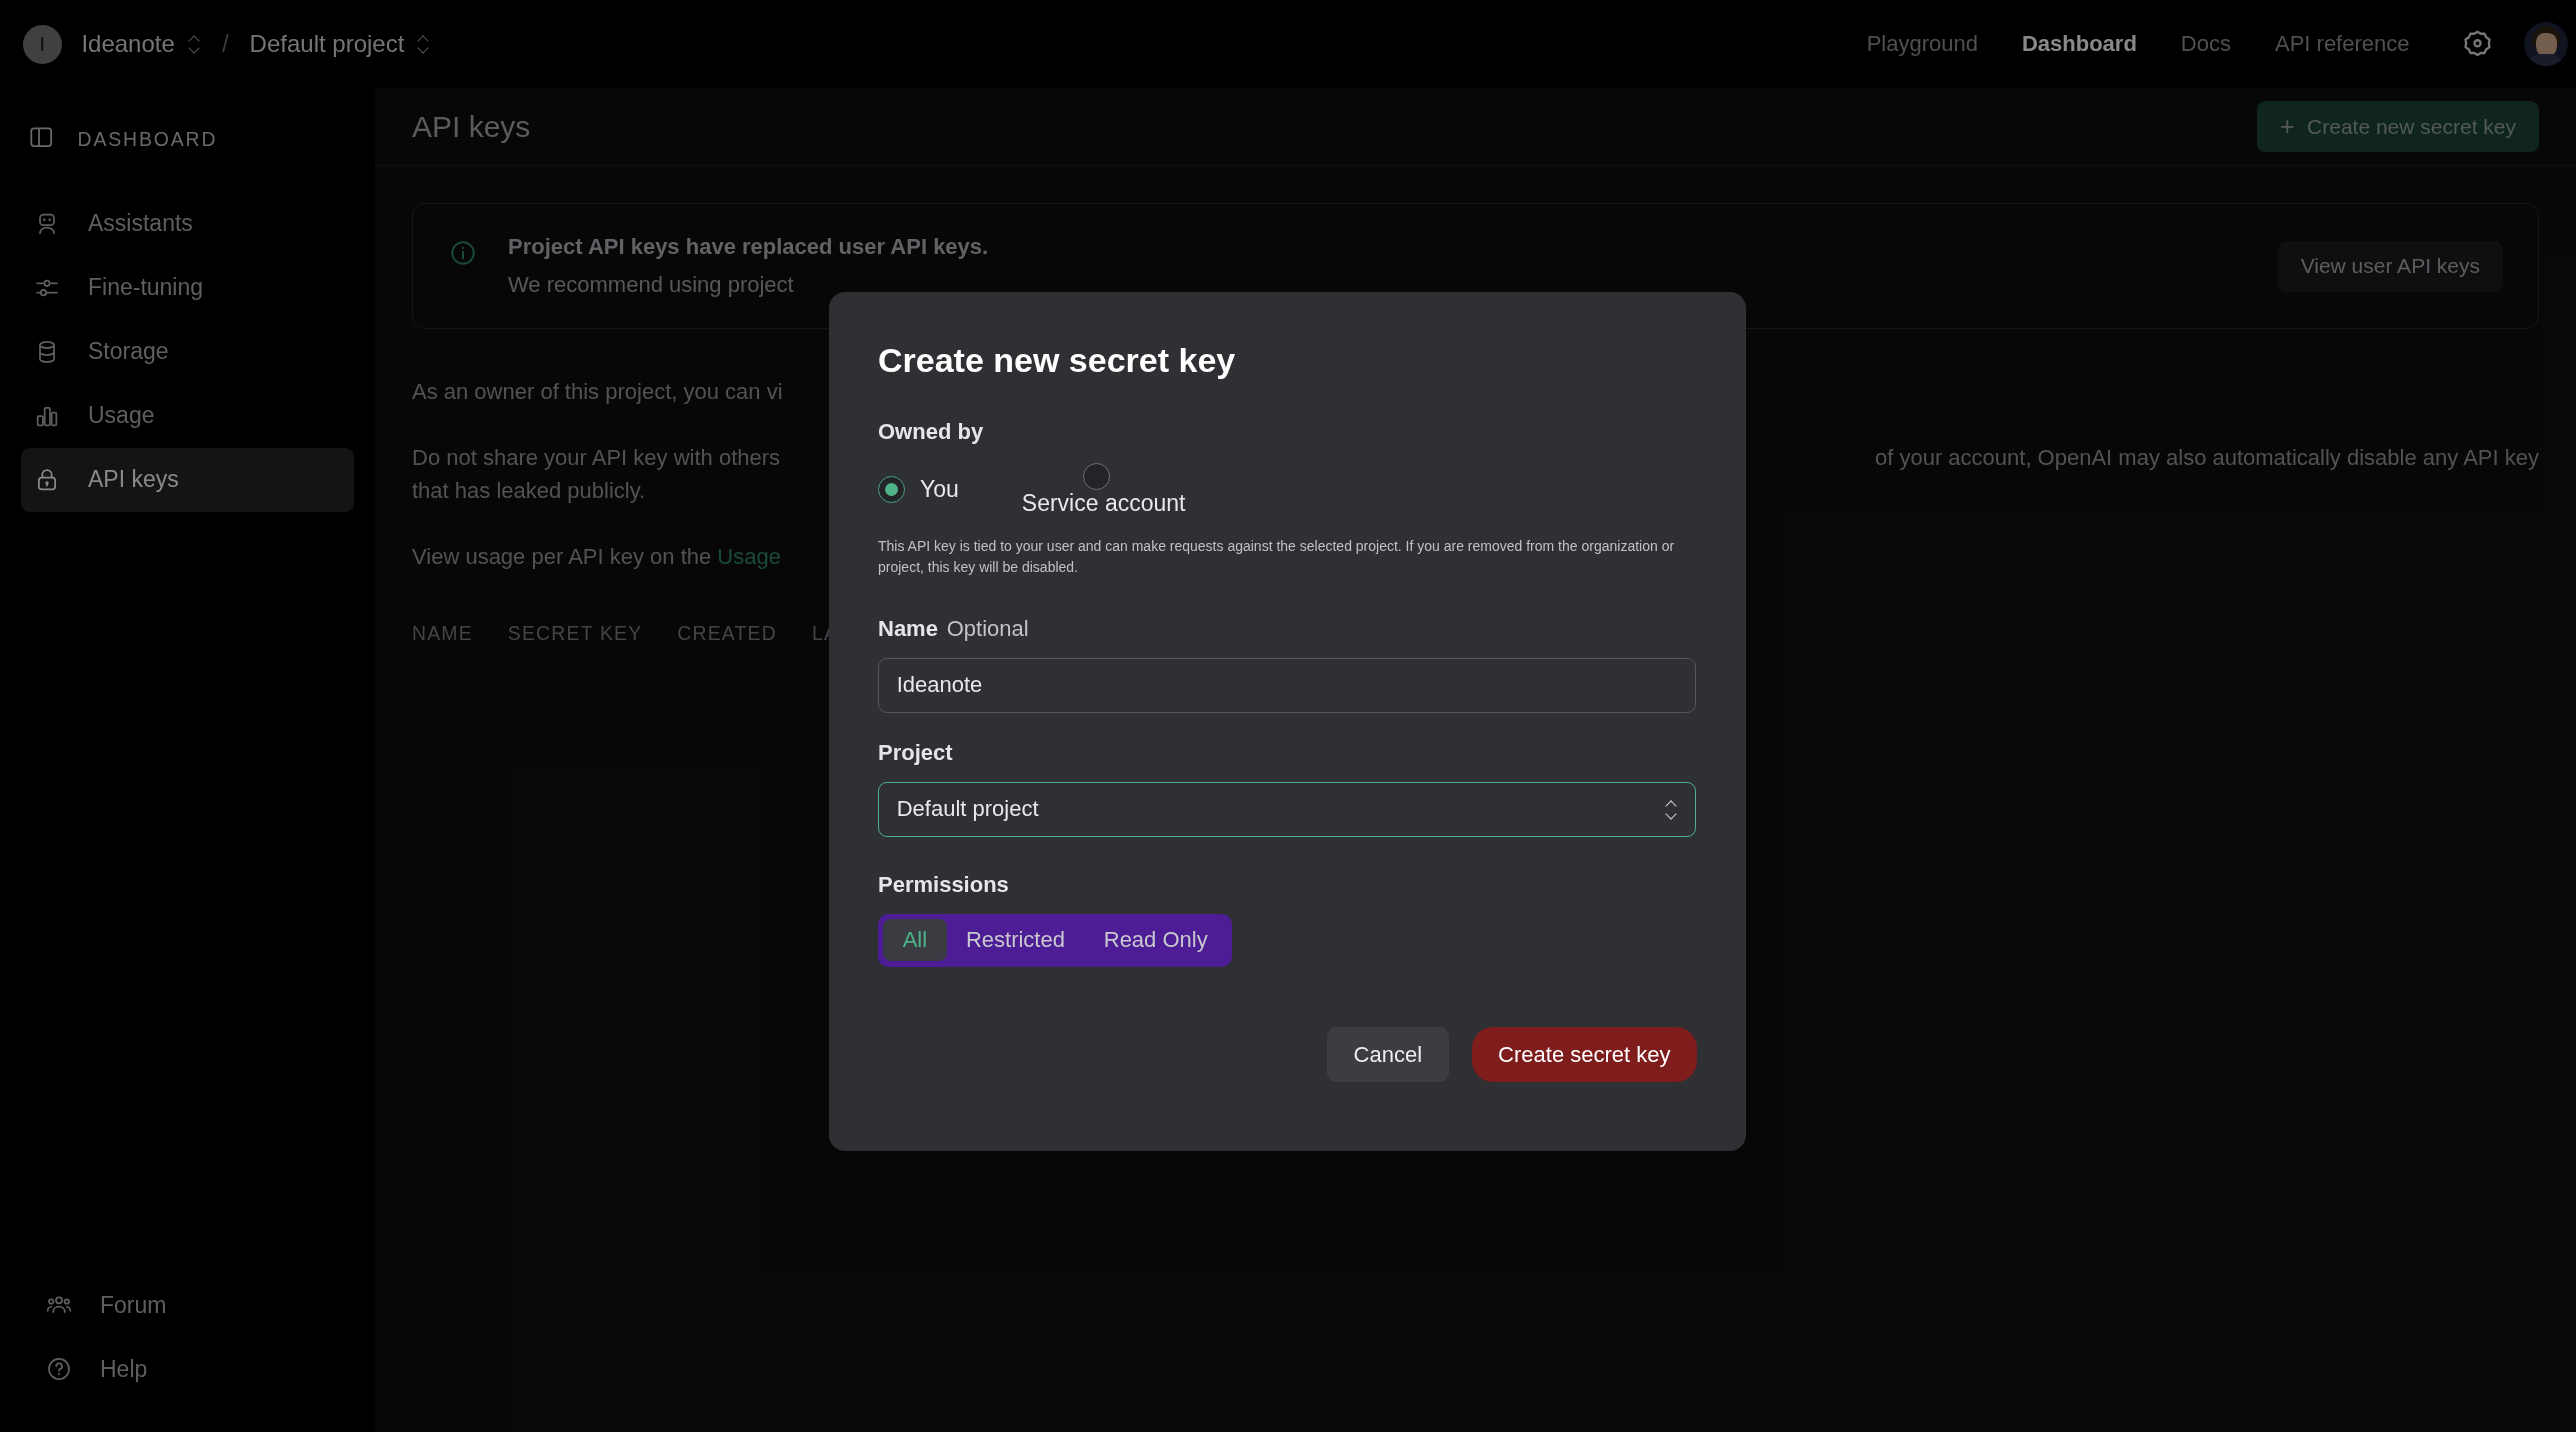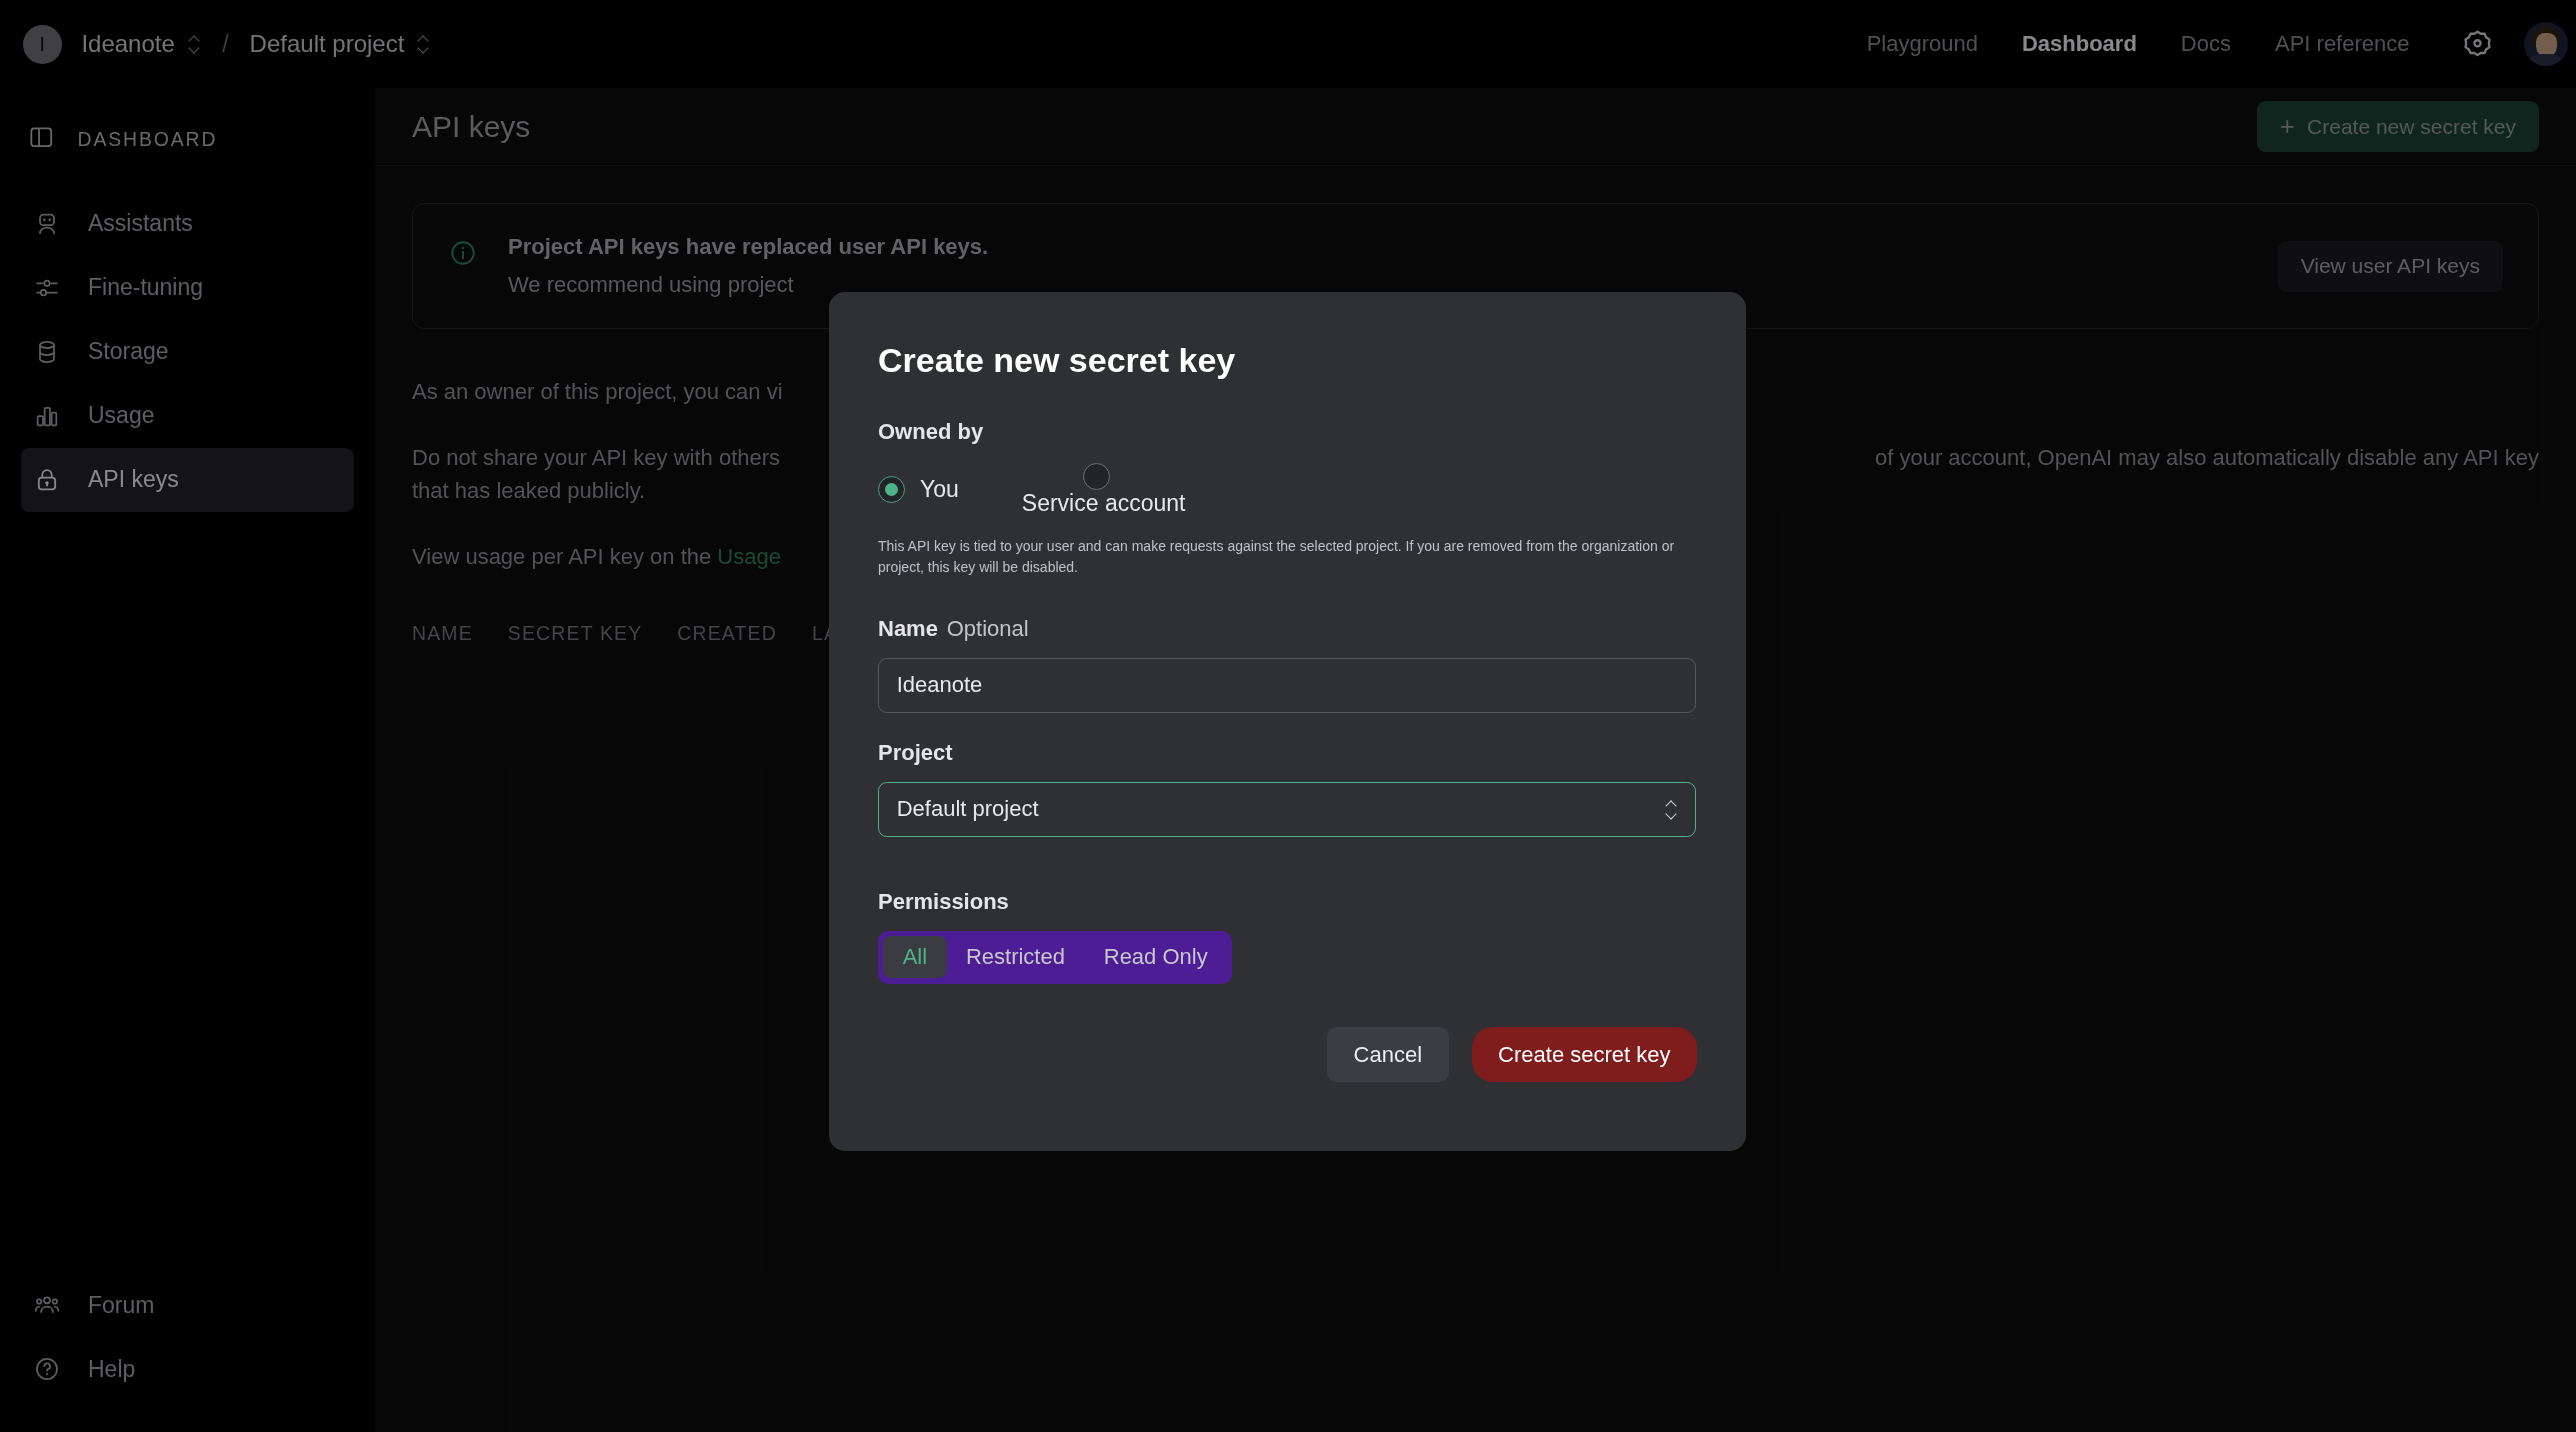--- a/index.html
+++ b/index.html
@@ -81,21 +81,21 @@
   }
   .side-item {
     display: flex; align-items: center; height: 64px;
     margin: 0 21px; padding-left: 7px; border-radius: 8.8px;
     color: #a3a3a9; font-size: 23px;
     cursor: pointer;
   }
   .side-item .ico { width: 37px; display:flex; align-items:center; justify-content:center; }
   .side-item .lbl { margin-left: 23px; }
   .side-item.sel { background: #232326; color: #ececef; }
-  .side-bottom { position: absolute; left: 0; bottom: 32px; width: 100%; }
+  .side-bottom { position: absolute; left: 12px; bottom: 32px; width: 100%; }
 
   
   .main {
     position: absolute; top: 88px; left: 375px;
     width: 2201px; height: 1345px;
     background: #0d0d0d;
   }
   .main-head {
     height: 78px; display: flex; align-items: center;
     padding: 0 37px 0 37px;
@@ -190,21 +190,21 @@
     display: flex; flex-direction: column; align-items: center; justify-content: center; gap: 4.4px;
     pointer-events: none;
   }
   .sel-chev i { display:block; width:10.6px; height:6.2px; position:relative; }
   .sel-chev i::before {
     content:""; position:absolute; left:0.9px; top:0.9px; width:7px; height:7px;
     border-left:1.9px solid #cfcfd4; border-top:1.9px solid #cfcfd4; transform:rotate(45deg);
   }
   .sel-chev i.dn::before { transform:rotate(225deg); top:-1.8px; }
 
-  .blk-perm { margin-top: 52px; }
+  .blk-perm { margin-top: 35px; }
   .segmented {
     margin-top: 16px; display: inline-flex; align-items: center;
     background: #4c1d95; border-radius: 10.6px; padding: 5.3px; height: 53px;
   }
   .seg {
     height: 42px; padding: 0 19.4px; border-radius: 8px;
     display: flex; align-items: center; justify-content: center;
     font-size: 22px; color: #c8c8ce; background: transparent;
     border: none; font-family: inherit; cursor: pointer; white-space: nowrap;
   }

